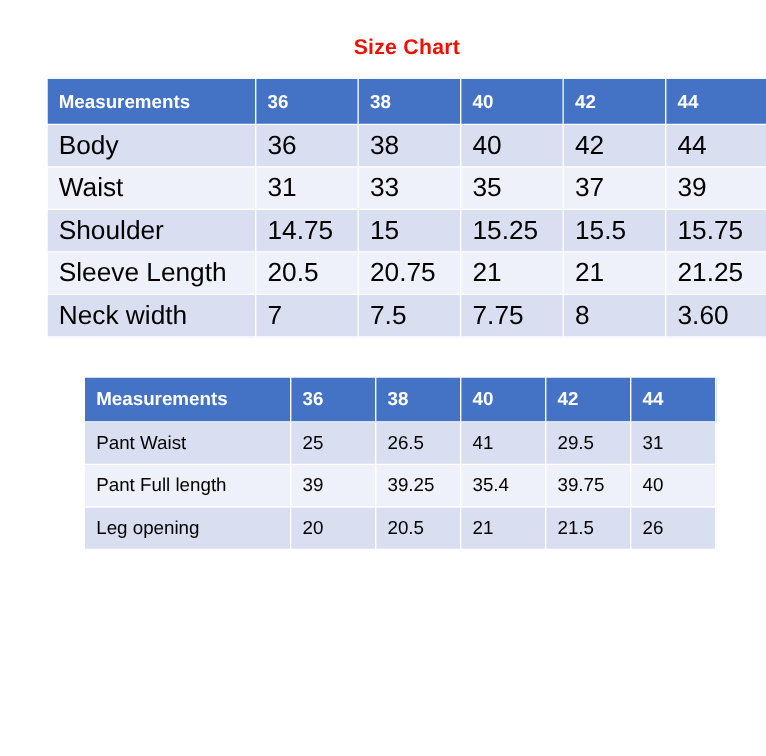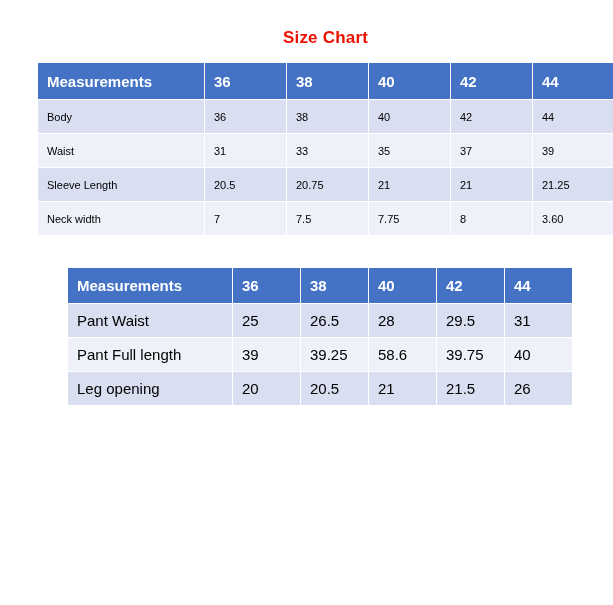--- a/index.html
+++ b/index.html
@@ -37,21 +37,21 @@
   
   .tbl-top {
     margin: 0 auto;
     margin-left: 18px;
     width: 577px;
     table-layout: fixed;
   }
   .tbl-top th, .tbl-top td {
     height: 33px;
     padding: 0 0 0 9px;
-    font-size: 11px;
+    font-size: 21px;
     text-align: left;
     vertical-align: middle;
     border: 1px solid #ffffff;
   }
   .tbl-top thead th {
     background: #4472c4;
     color: #ffffff;
     font-weight: bold;
     font-size: 15px;
     height: 36px;
@@ -127,20 +127,28 @@
       </tr>
       <tr>
         <td>Waist</td>
         <td>31</td>
         <td>33</td>
         <td>35</td>
         <td>37</td>
         <td>39</td>
       </tr>
       <tr>
+        <td>Shoulder</td>
+        <td>14.75</td>
+        <td>15</td>
+        <td>15.25</td>
+        <td>15.5</td>
+        <td>15.75</td>
+      </tr>
+      <tr>
         <td>Sleeve Length</td>
         <td>20.5</td>
         <td>20.75</td>
         <td>21</td>
         <td>21</td>
         <td>21.25</td>
       </tr>
       <tr>
         <td>Neck width</td>
         <td>7</td>
@@ -169,29 +177,29 @@
         <th>40</th>
         <th>42</th>
         <th>44</th>
       </tr>
     </thead>
     <tbody>
       <tr>
         <td>Pant Waist</td>
         <td>25</td>
         <td>26.5</td>
-        <td>28</td>
+        <td>41</td>
         <td>29.5</td>
         <td>31</td>
       </tr>
       <tr>
         <td>Pant Full length</td>
         <td>39</td>
         <td>39.25</td>
-        <td>58.6</td>
+        <td>35.4</td>
         <td>39.75</td>
         <td>40</td>
       </tr>
       <tr>
         <td>Leg opening</td>
         <td>20</td>
         <td>20.5</td>
         <td>21</td>
         <td>21.5</td>
         <td>26</td>

